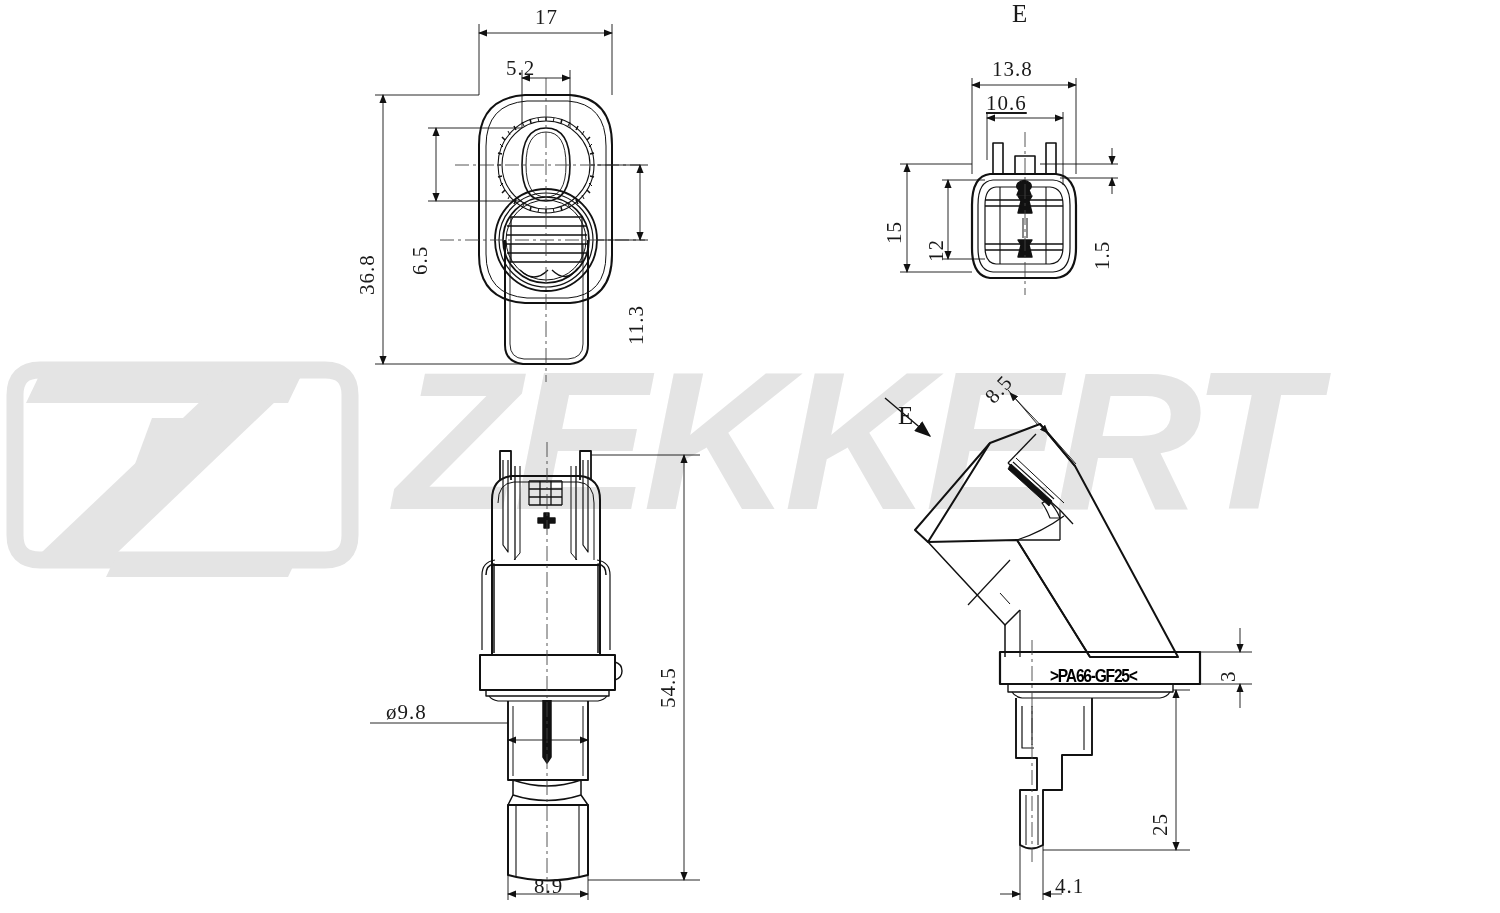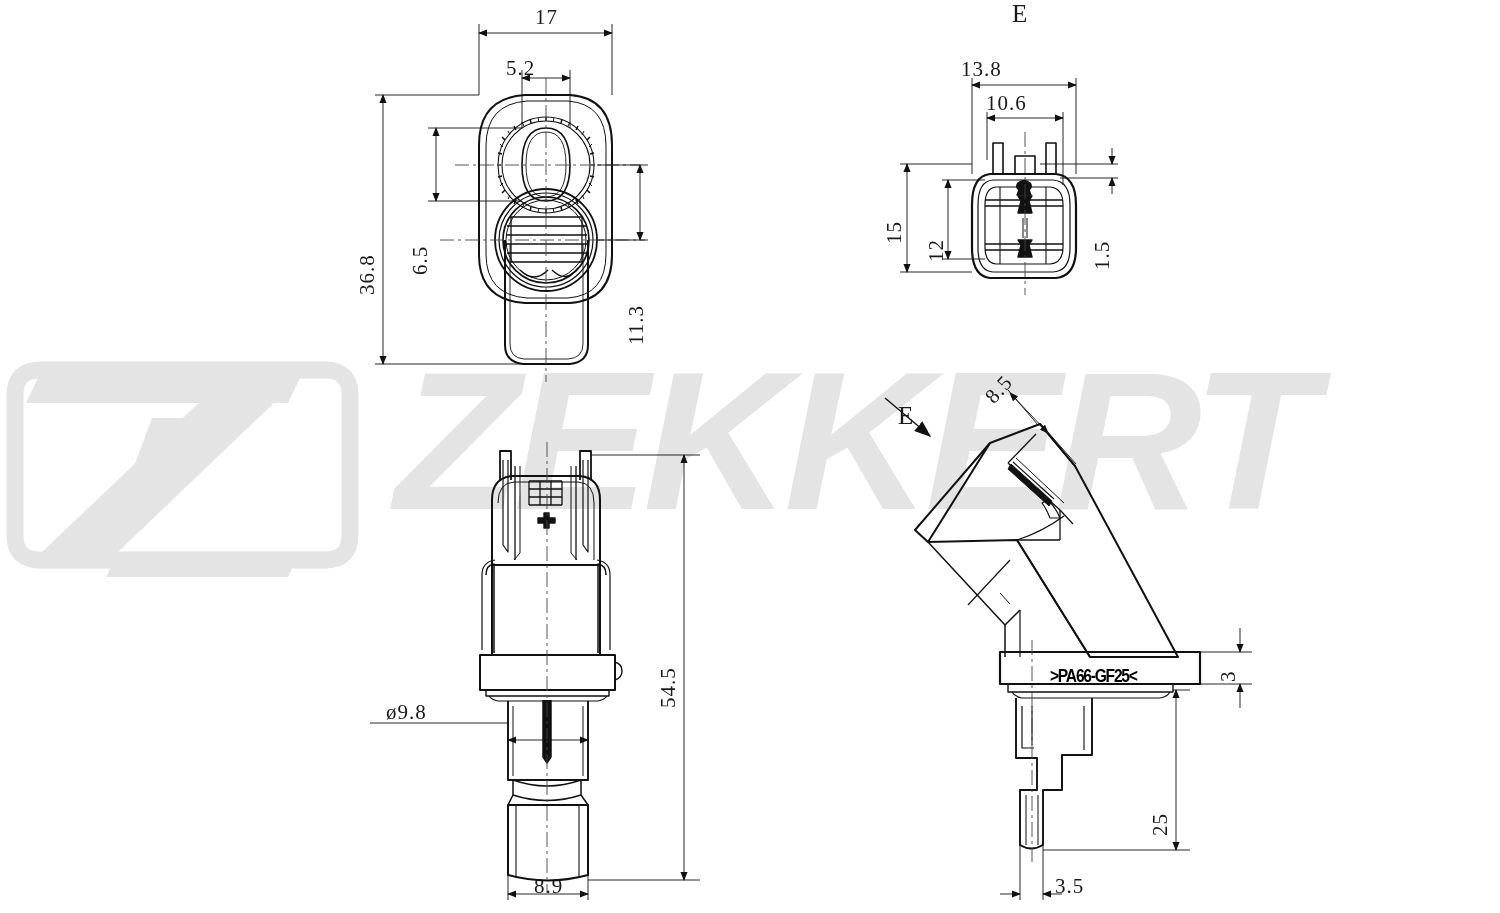--- a/index.html
+++ b/index.html
@@ -435,30 +435,30 @@
     </g>
   </svg>
 
   <div class="dimtext" style="left:535px; top:5px;">17</div>
   <div class="dimtext" style="left:506px; top:56px;">5.2</div>
   <div class="dimtext vert" style="left:355px; top:295px;">36.8</div>
   <div class="dimtext vert" style="left:408px; top:275px;">6.5</div>
   <div class="dimtext vert" style="left:624px; top:345px;">11.3</div>
 
   <div class="viewlabel" style="left:1012px; top:0px;">E</div>
-  <div class="dimtext" style="left:961px; top:57px;">13.8</div>
-  <div class="dimtext" style="left:986px;  top:91px;">10.6</div>
+  <div class="dimtext" style="left:992px; top:57px;">13.8</div>
+  <div class="dimtext" style="left:986px;  top:91px;text-decoration:underline;">10.6</div>
   <div class="dimtext vert" style="left:882px;  top:244px;">15</div>
   <div class="dimtext vert" style="left:924px;  top:262px;">12</div>
   <div class="dimtext vert" style="left:1090px; top:270px;">1.5</div>
 
   <div class="dimtext vert" style="left:656px; top:708px;">54.5</div>
   <div class="dimtext" style="left:386px; top:700px;">ø9.8</div>
   <div class="dimtext" style="left:511px; top:874px;margin-left:23px;">8.9</div>
 
   <div class="viewlabel" style="left:898px; top:402px;">E</div>
   <div class="dim-rot85" style="left:980px; top:392px;">8.5</div>
   <div class="matmark" style="left:1050px; top:665px;">&gt;PA66-GF25&lt;</div>
   <div class="dimtext vert" style="left:1216px; top:682px;">3</div>
   <div class="dimtext vert" style="left:1148px; top:836px;">25</div>
-  <div class="dimtext" style="left:1055px; top:874px;">3.5</div>
+  <div class="dimtext" style="left:1055px; top:874px;">4.1</div>
 
 </div>
 
 </body></html>

